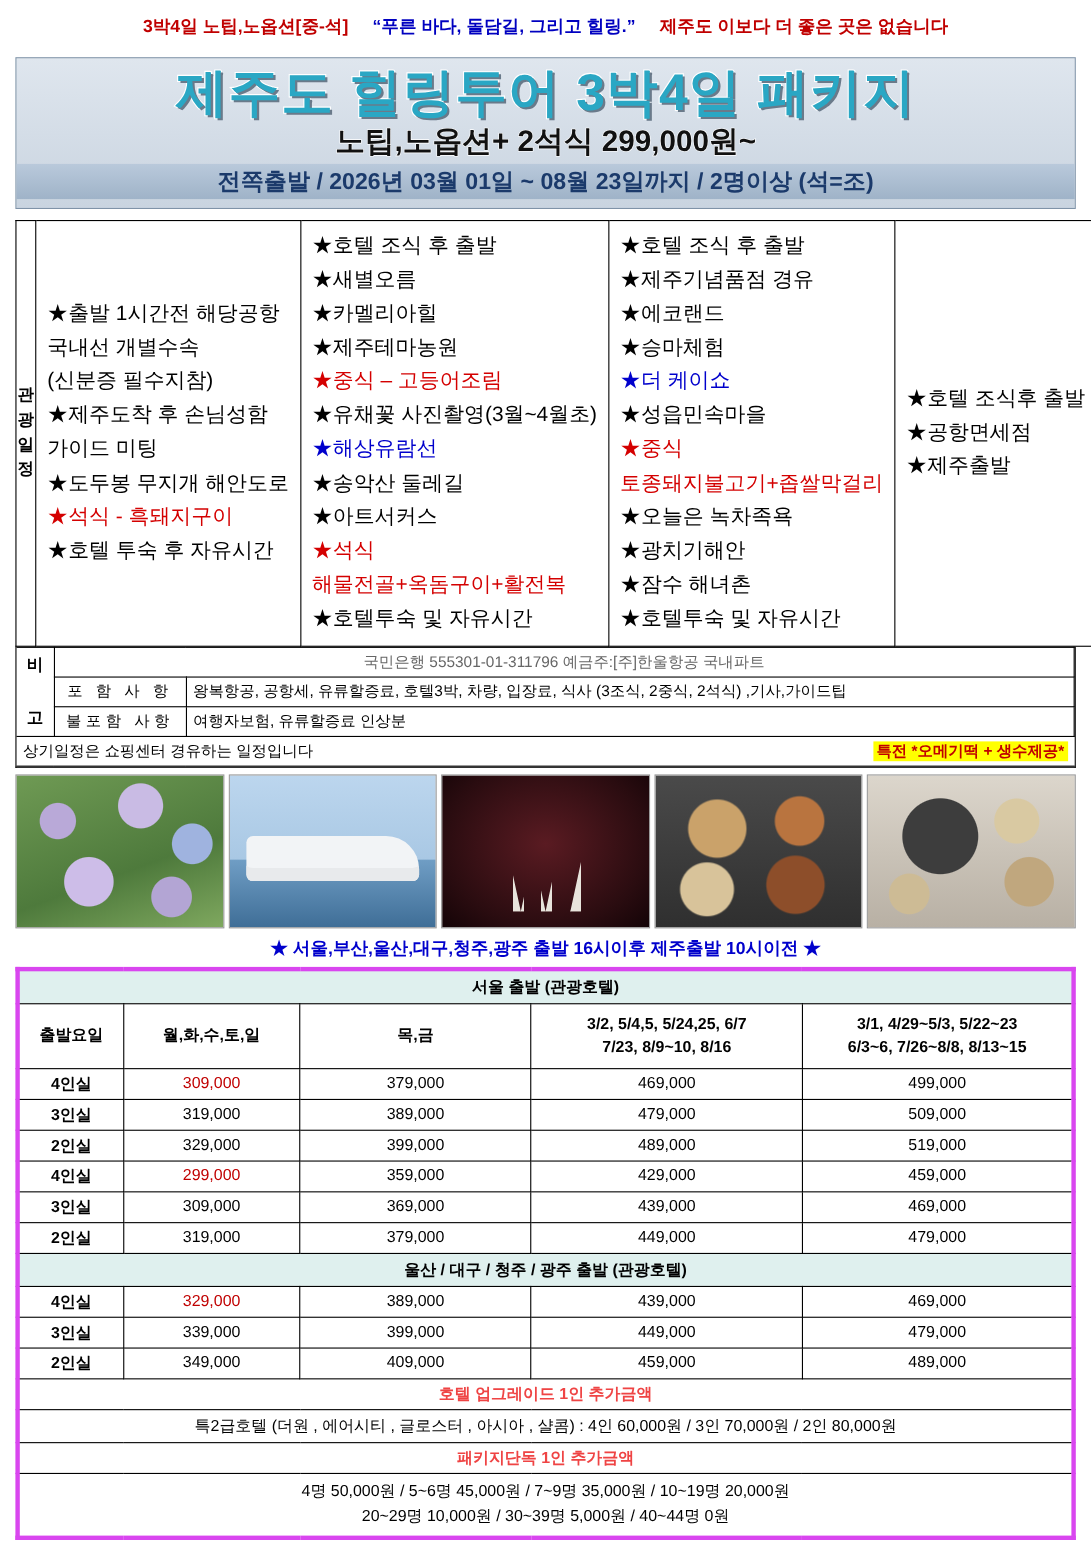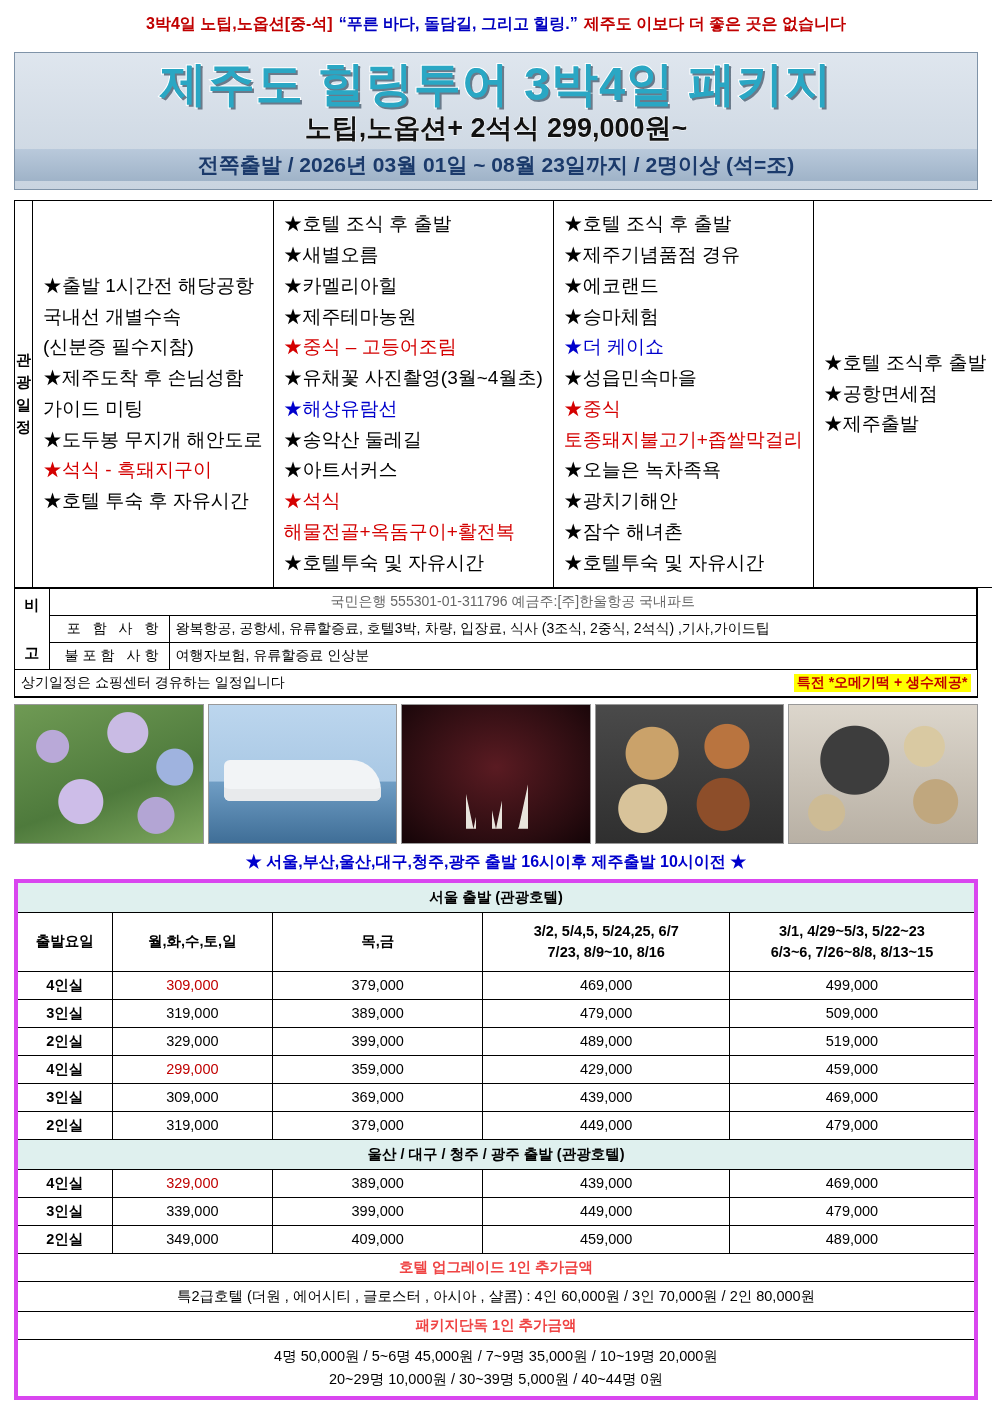--- a/index.html
+++ b/index.html
@@ -8,21 +8,21 @@
     width: 992px;
     background: #ffffff;
     font-family: "Liberation Sans", sans-serif;
     color: #000;
   }
   .page { width: 992px; padding: 8px 14px 14px 14px; }
 
   
   .topline {
     display: flex; align-items: baseline; justify-content: center;
-    gap: 6px; font-size: 16px; font-weight: bold; padding: 6px 0 4px 0;
+    gap: 22px; font-size: 16px; font-weight: bold; padding: 6px 0 4px 0;
   }
   .topline .red { color: #c00000; }
   .topline .blue { color: #0000c0; }
 
   
   .banner {
     background: linear-gradient(#dfe6ee, #c9d4e0);
     border: 1px solid #7f93a8;
     padding: 6px 0 8px 0;
     text-align: center;
@@ -61,21 +61,21 @@
   .c-red { color: #d40000; }
   .c-blue { color: #0000cc; }
 
   
   .remark-wrap { border: 1px solid #000; border-top: none; }
   .remark-table td { border: 1px solid #000; font-size: 14px; padding: 4px 6px; }
   .remark-table .vlabel2 {
     width: 34px; text-align: center; font-weight: bold; font-size: 15px; line-height: 1.6;
   }
   .bank { text-align: center; color: #666; font-size: 13.5px; padding: 5px 0; }
-  .inc-label { width: 120px; text-align: right; letter-spacing: 4px; }
+  .inc-label { width: 120px; text-align: center; letter-spacing: 4px; }
   .hl { background: #ffff00; color: #c00000; font-weight: bold; padding: 0 3px; }
 
   
   .photos { display: flex; gap: 4px; margin-top: 6px; }
   .photo { height: 140px; flex: 1; border: 1px solid #999; position: relative; overflow: hidden; }
   .ph1 { background:
       radial-gradient(circle at 20% 30%, #b9a9d8 16px, transparent 17px),
       radial-gradient(circle at 60% 20%, #c9bbe4 20px, transparent 21px),
       radial-gradient(circle at 85% 45%, #9fb3df 18px, transparent 19px),
       radial-gradient(circle at 35% 70%, #cdbde8 22px, transparent 23px),

